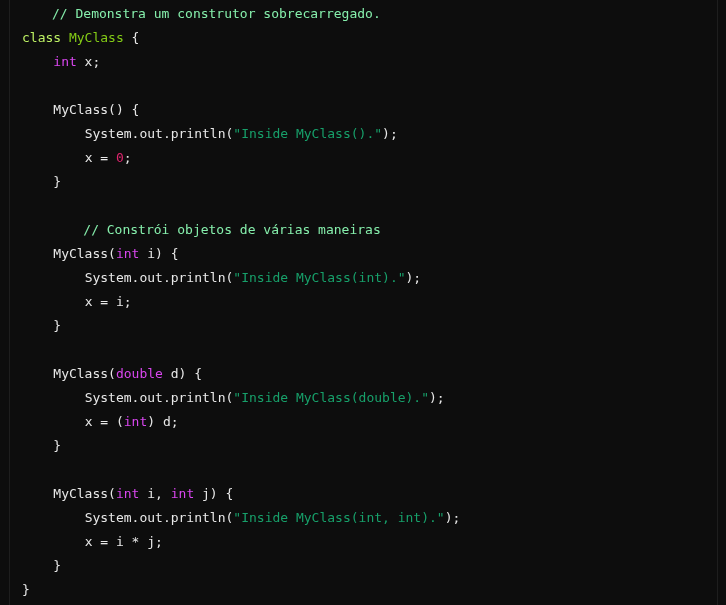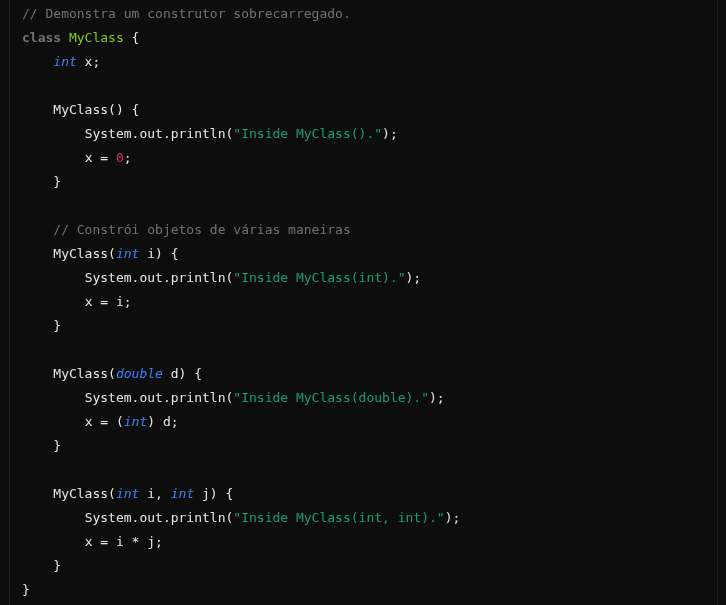--- a/index.html
+++ b/index.html
@@ -49,23 +49,23 @@
 
   .ln {
     display: block;
     height: 24px;
     padding-left: 22px;
     white-space: pre;
   }
 
   
   .t-plain   { color: #e8e8e8; }
-  .t-comment { color: #737373; }
-  .t-keyword { color: #737373; font-weight: bold; }
-  .t-type    { color: #3b82f6; font-style: italic; }
+  .t-comment { color: #86efac; margin-left: 30px; }
+  .t-keyword { color: #bef264; }
+  .t-type    { color: #d946ef; }
   .t-class   { color: #84cc16; }
   .t-string  { color: #17a06a; }
   .t-number  { color: #e0246e; }
 </style>
 </head>
 <body>
 
 <div id="code-viewer">
 
   <div class="edge-stripe left"></div>

